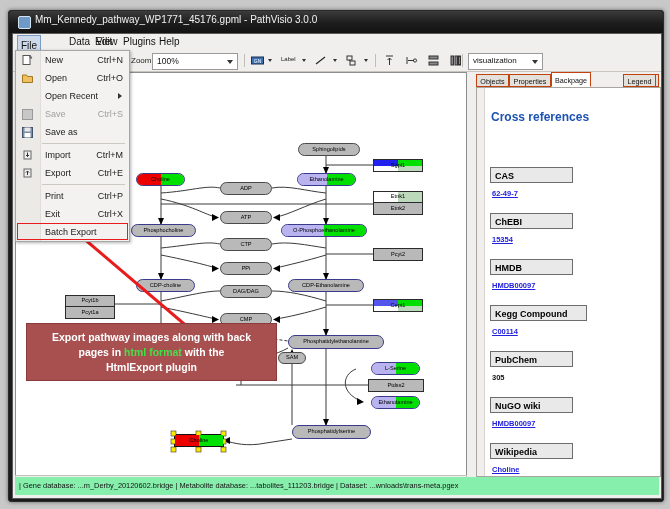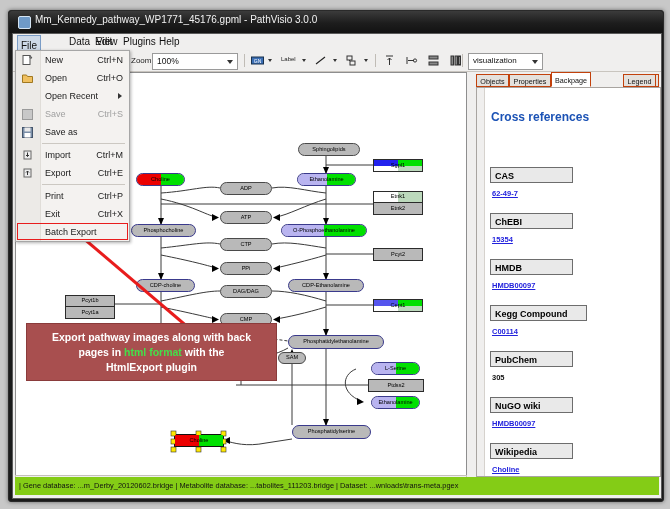--- a/index.html
+++ b/index.html
@@ -52,21 +52,21 @@
         display:flex;align-items:center;justify-content:center;box-sizing:border-box;}
   .meta{border:1px solid #3a3a8c;border-radius:7px;background:#b9b9b9;}
   .meta-plain{border:1px solid #4a4a4a;border-radius:7px;background:#b9b9b9;}
   .gene{border:1.2px solid #2b2b2b;background:#b9b9b9;}
   .node span{position:relative;z-index:3;}
   .fillL,.fillR{position:absolute;top:0;height:100%;z-index:1;}
   .fillL{left:0;width:50%;}
   .fillR{right:0;width:50%;}
 
   
-  .statusbar{position:absolute;left:2px;top:443px;width:644px;height:18px;background:#84cc16;}
+  .statusbar{position:absolute;left:2px;top:443px;width:644px;height:18px;background:#86efac;}
   .statustext{position:absolute;left:4px;top:4px;font-size:7.4px;color:#111;white-space:nowrap;}
   .hscroll{position:absolute;left:2px;top:441px;width:450px;height:10px;background:#f0efee;border:1px solid #c5c1bb;}
   .hscroll .thumb{position:absolute;left:180px;top:1px;width:90px;height:6px;background:#cdcdcd;border:1px solid #a8a8a8;}
   .hsarrow{position:absolute;top:1px;font-size:6px;color:#555;line-height:6px;}
 
   
   .filemenu{position:absolute;left:2px;top:16px;width:113px;background:#f4f2f0;border:1px solid #a6a6a6;
             box-shadow:1px 1px 3px rgba(0,0,0,.3);z-index:40;}
   .fm-row{position:relative;height:18px;}
   .fm-label{position:absolute;left:29px;top:4px;font-size:9px;color:#1a1a1a;}

